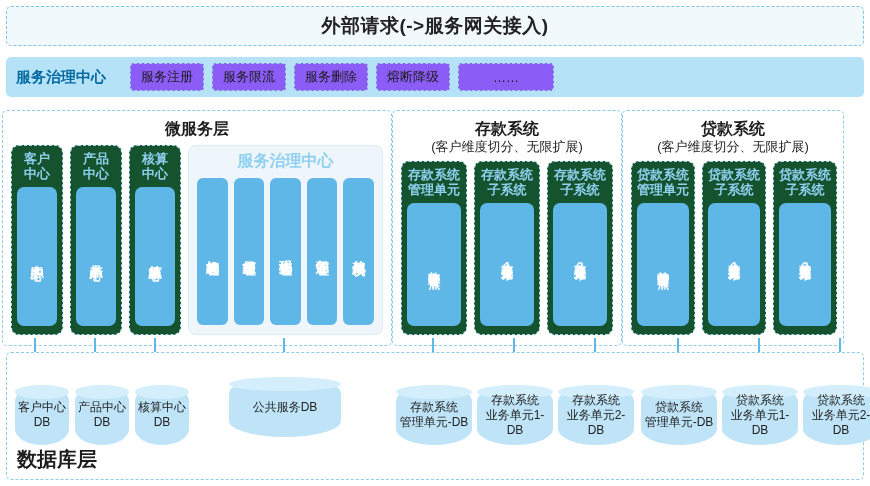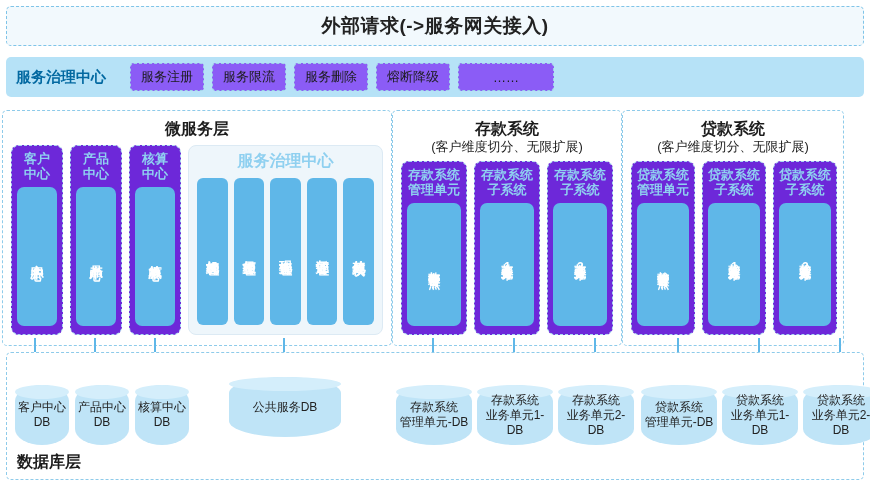--- a/index.html
+++ b/index.html
@@ -82,21 +82,21 @@
     flex:1;
     display:flex;
     align-items:stretch;
     padding:6px 8px 10px 8px;
     gap:7px;
   }
 
   
   .center-card{
     box-sizing:border-box;
-    background:#6d28d9;
+    background:#14532d;
     border:1px dashed #a9d8ef;
     border-radius:8px;
     display:flex;flex-direction:column;align-items:center;
     padding:6px 5px 8px 5px;
   }
   .center-card .cc-label{
     font-size:13px;font-weight:bold;color:#8fd0f0;
     text-align:center;line-height:1.15;
     margin-bottom:5px;white-space:nowrap;
   }
@@ -157,21 +157,21 @@
   
   .db-layer{
     position:absolute;left:6px;top:352px;width:858px;height:128px;
     box-sizing:border-box;
     background:#ffffff;
     border:1px dashed #8ecbea;
     border-radius:5px;
   }
   .db-layer-label{
     position:absolute;left:10px;bottom:6px;
-    font-size:16px;font-weight:bold;color:#1d1d1d;
+    font-size:20px;font-weight:bold;color:#1d1d1d;
   }
   .db{
     position:absolute;
     box-sizing:border-box;
     background:#bfe4f7;
     border-radius:50% / 16px;
     display:flex;align-items:center;justify-content:center;
     text-align:center;
     font-size:12px;color:#222;line-height:1.25;
   }

